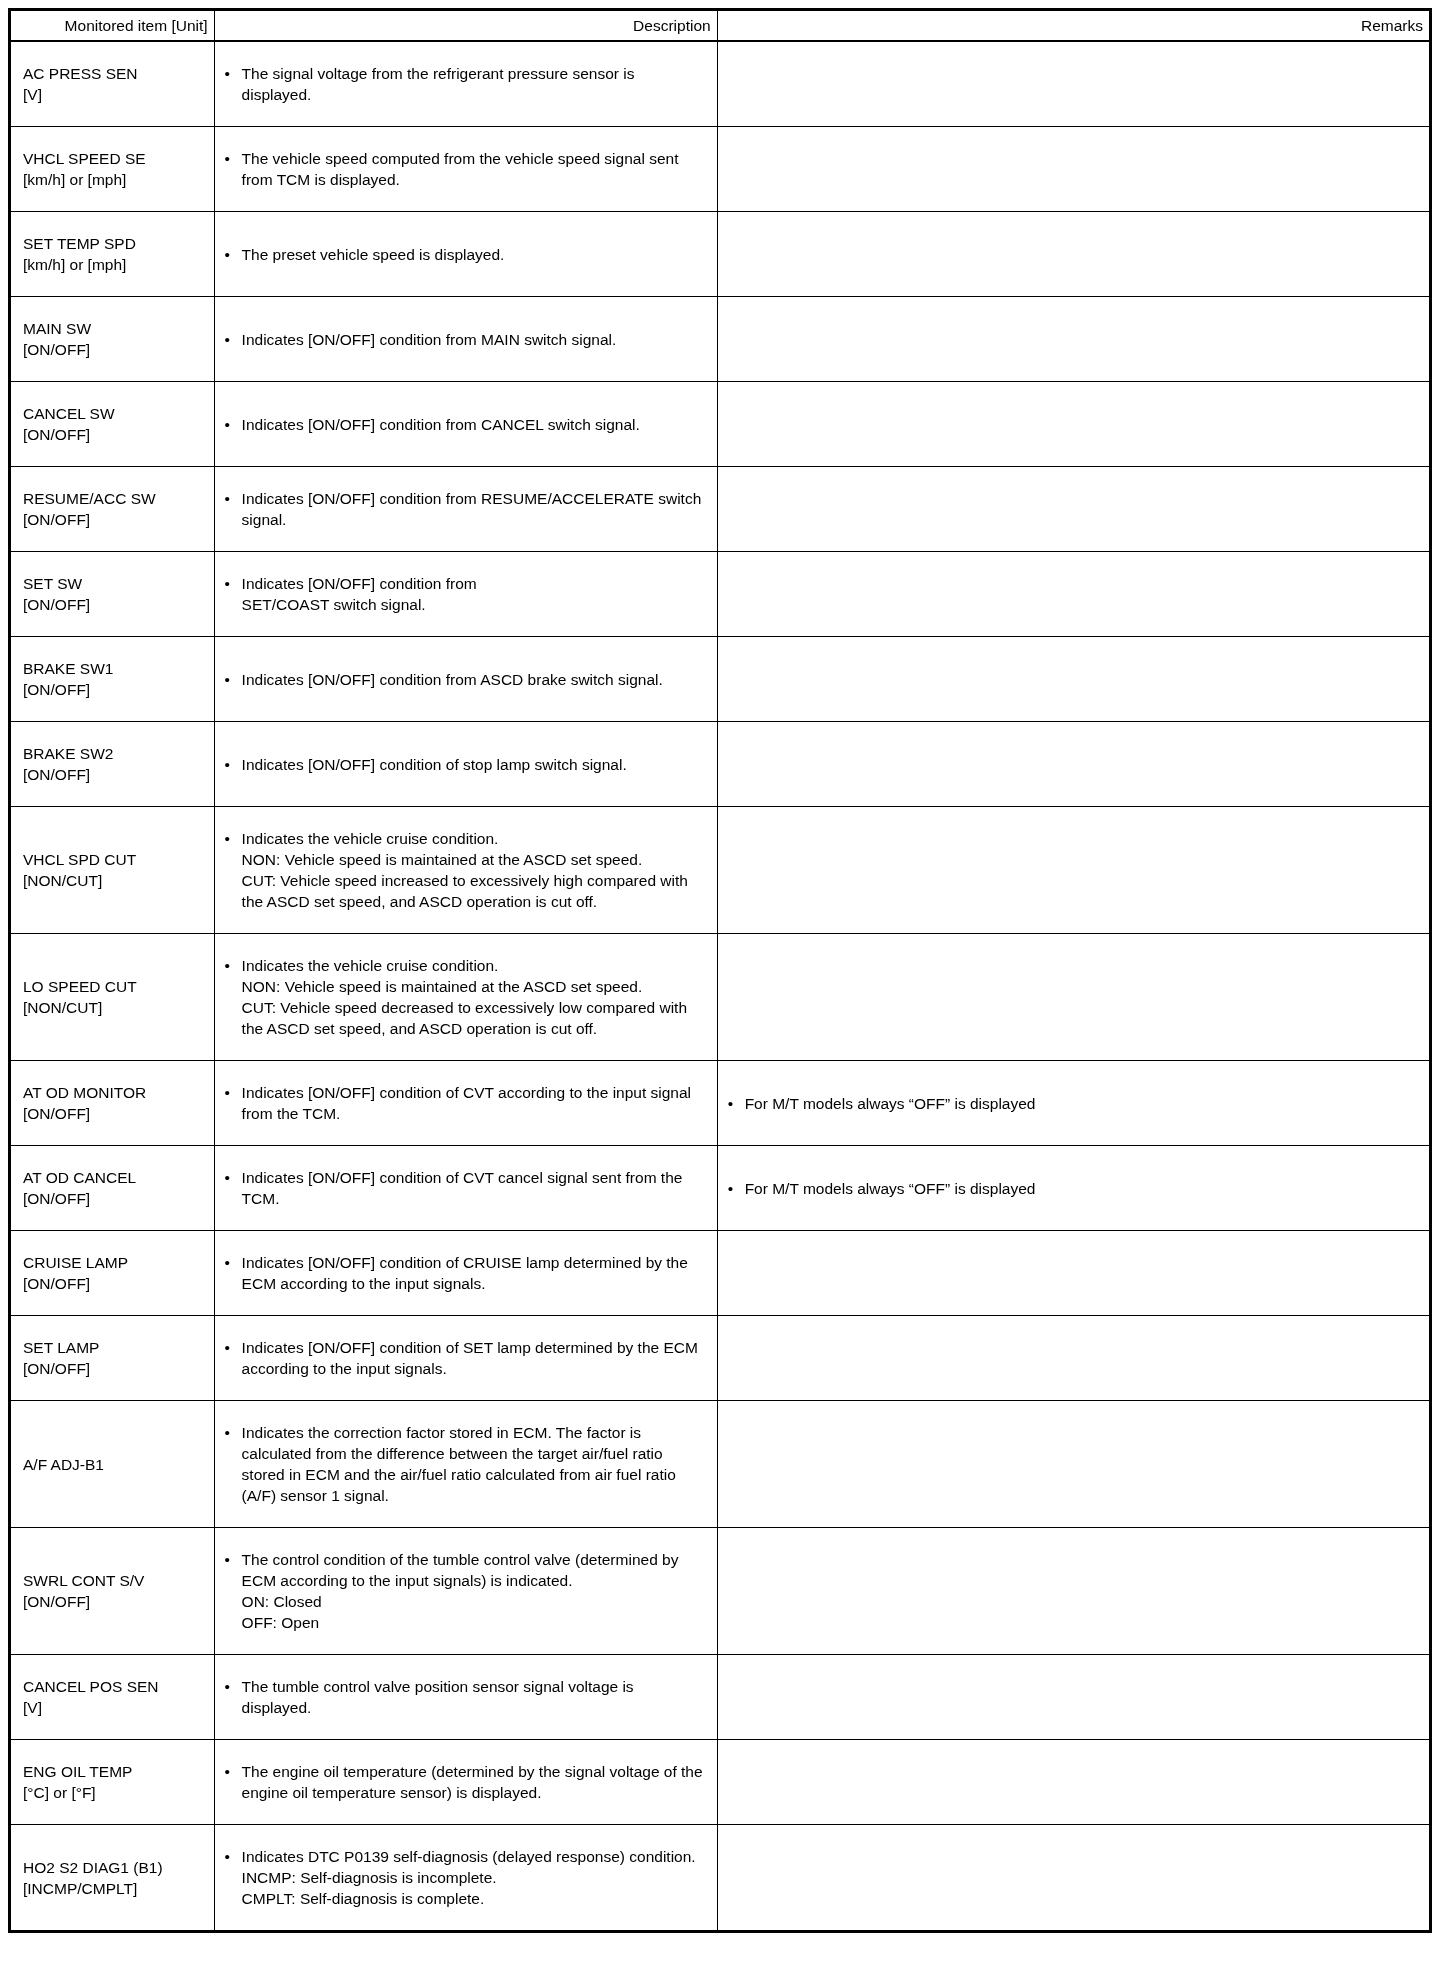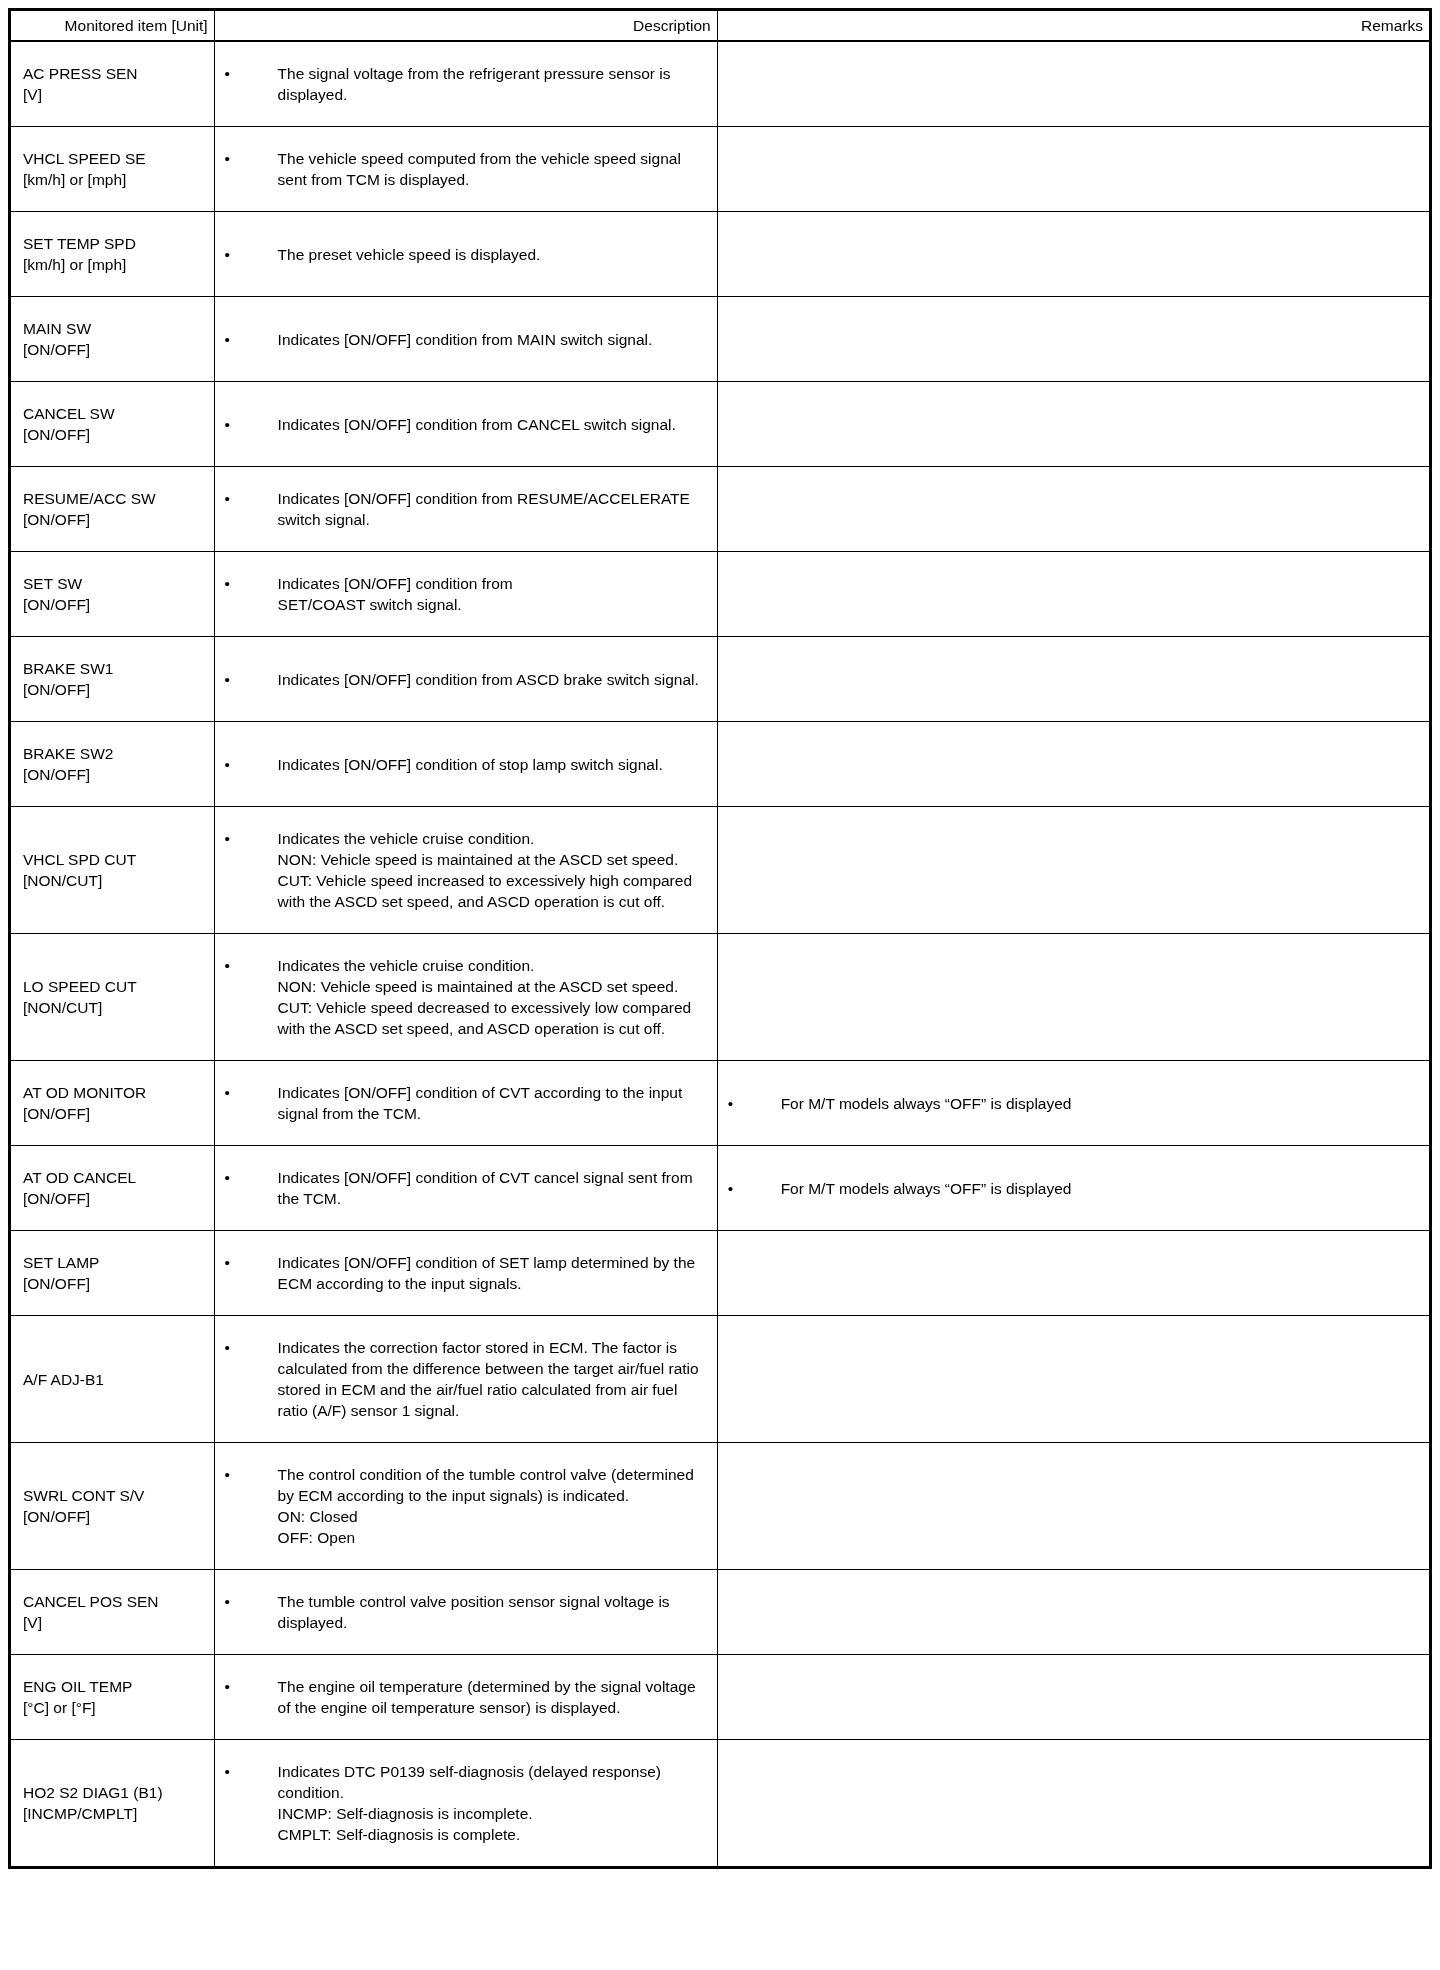--- a/index.html
+++ b/index.html
@@ -44,21 +44,21 @@
   td.item-cell { padding-left: 12px; }
   .bullet-row {
     display: flex;
     align-items: flex-start;
   }
   .bullet {
     width: 17px;
     flex: 0 0 17px;
     text-align: left;
   }
-  .bullet-lines { flex: 1 1 auto; margin-left: 36px; }
+  .bullet-lines { flex: 1 1 auto; }
 </style>
 </head>
 <body>
 
 <div class="page">
   <table class="monitor-table">
     <colgroup>
       <col class="c-item">
       <col class="c-desc">
       <col class="c-rem">
@@ -280,20 +280,35 @@
             <div class="bullet-row">
               <span class="bullet">•</span>
               <div class="bullet-lines">
                 <div>For M/T models always “OFF” is displayed</div>
               </div>
             </div>
           </td>
         </tr>
         <tr>
           <td class="item-cell">
+            <div>CRUISE LAMP</div>
+            <div>[ON/OFF]</div>
+          </td>
+          <td class="desc-cell">
+            <div class="bullet-row">
+              <span class="bullet">•</span>
+              <div class="bullet-lines">
+                <div>Indicates [ON/OFF] condition of CRUISE lamp determined by the ECM according to the input signals.</div>
+              </div>
+            </div>
+          </td>
+          <td class="rem-cell"></td>
+        </tr>
+        <tr>
+          <td class="item-cell">
             <div>SET LAMP</div>
             <div>[ON/OFF]</div>
           </td>
           <td class="desc-cell">
             <div class="bullet-row">
               <span class="bullet">•</span>
               <div class="bullet-lines">
                 <div>Indicates [ON/OFF] condition of SET lamp determined by the ECM according to the input signals.</div>
               </div>
             </div>

